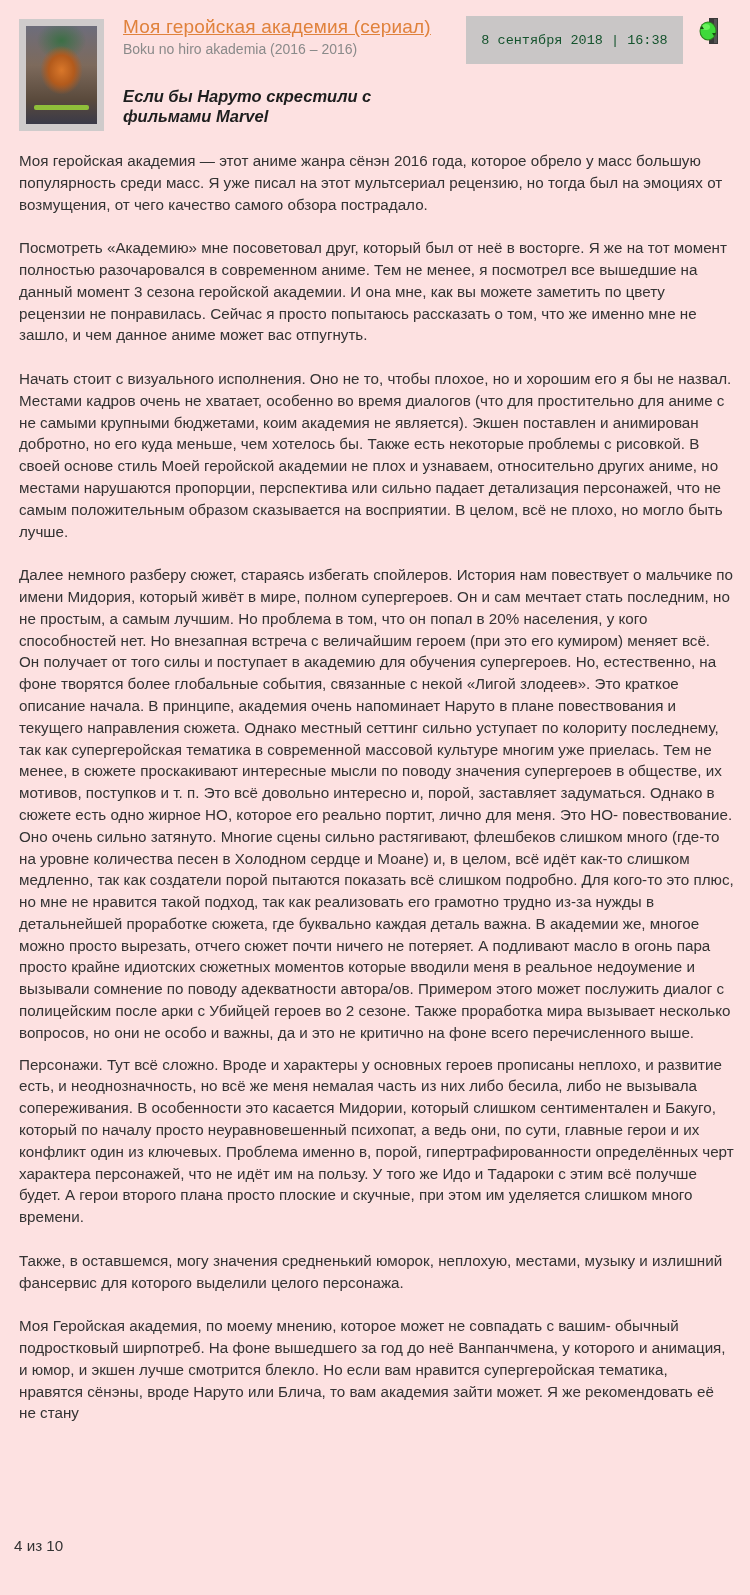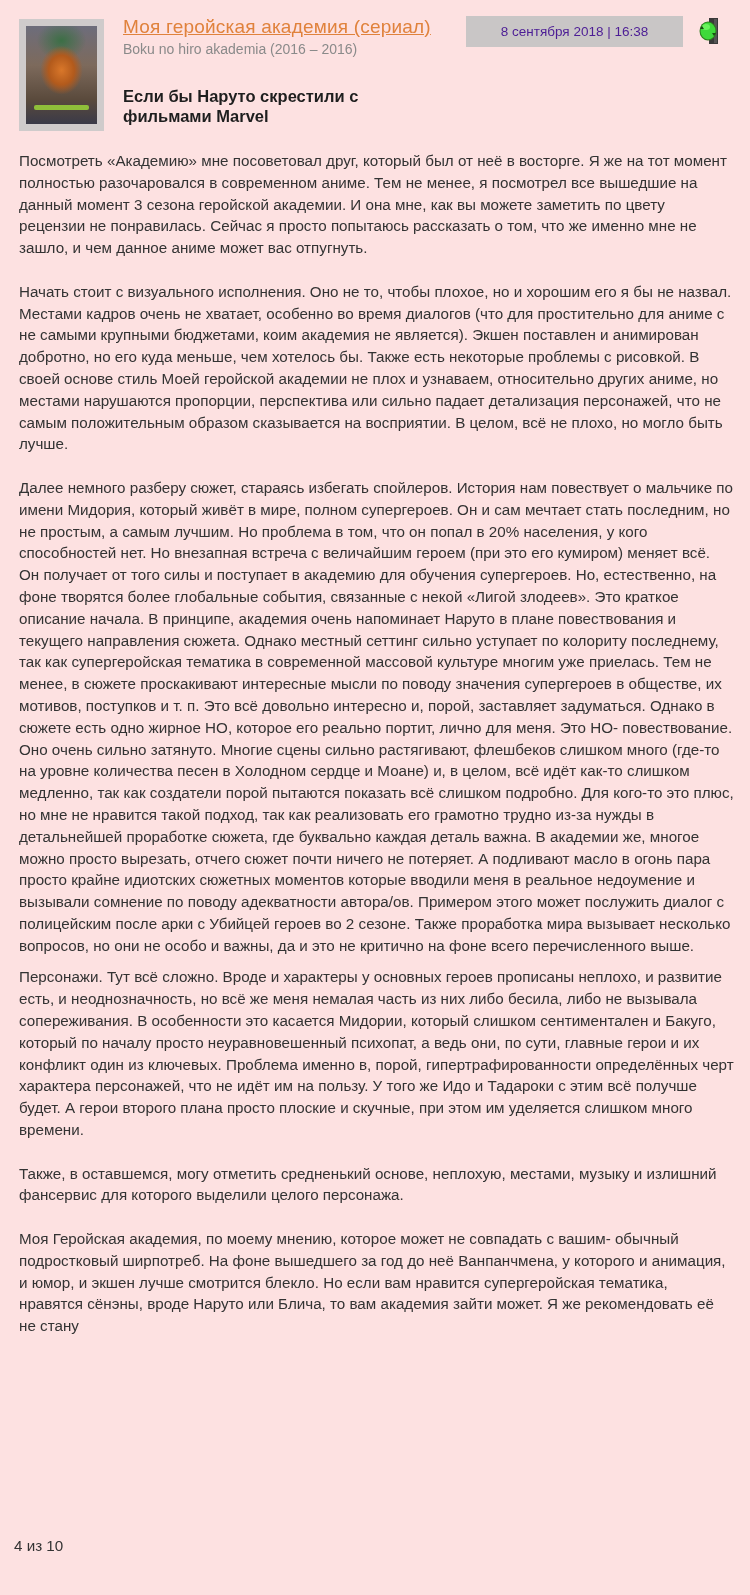--- a/index.html
+++ b/index.html
@@ -33,25 +33,26 @@
     letter-spacing:0.2px;
   }
   .orig-title {
     position:absolute; left:123px; top:41px;
     font-size:14px; color:#8a8a8a;
   }
   .review-title {
     position:absolute; left:123px; top:86px;
     font-size:16.5px; font-weight:bold; color:#1e1e1e; line-height:20px;
     width:300px;
+    font-style:italic;
   }
   .date-box {
-    position:absolute; left:466px; top:16px; width:217px; height:31px;
-    background:#c9c6c6; color:#4c1d95; font-size:13.5px;
-    display:flex; align-items:center; justify-content:center;
+    position:absolute; left:466px; top:16px; width:217px; height:48px;
+    background:#c9c6c6; color:#14532d; font-size:13.5px;
+    display:flex; align-items:center; justify-content:center;font-family:Liberation Mono, monospace;
   }
   .status-icon {
     position:absolute; left:699px; top:18px; width:19px; height:26px;
   }
   .content {
     position:absolute; left:19px; top:150px; width:715px;
     font-size:15.2px; line-height:21.8px; color:#333333;
   }
   .content p { margin:0 0 21.8px 0; }
   .rating { position:absolute; left:14px; top:1537px; font-size:15.2px; color:#333; }
@@ -74,21 +75,22 @@
       <ellipse cx="9" cy="13" rx="8.5" ry="9.5" fill="#2e7d1e"></ellipse>
       <ellipse cx="9" cy="13" rx="7.5" ry="8.5" fill="#3fd93a"></ellipse>
       <ellipse cx="7" cy="9" rx="4" ry="3" fill="#7dff6b" opacity="0.7"></ellipse>
       <path d="M1 11 L3 8 L5 11 Z" fill="#1a4d14"></path>
       <path d="M17 15 L15 18 L13 15 Z" fill="#1a4d14"></path>
     </svg>
   </span>
 </div>
 
 <div class="content">
+  <p>Моя геройская академия — этот аниме жанра сёнэн 2016 года, которое обрело у масс большую популярность среди масс. Я уже писал на этот мультсериал рецензию, но тогда был на эмоциях от возмущения, от чего качество самого обзора пострадало.</p>
   <p>Посмотреть «Академию» мне посоветовал друг, который был от неё в восторге. Я же на тот момент полностью разочаровался в современном аниме. Тем не менее, я посмотрел все вышедшие на данный момент 3 сезона геройской академии. И она мне, как вы можете заметить по цвету рецензии не понравилась. Сейчас я просто попытаюсь рассказать о том, что же именно мне не зашло, и чем данное аниме может вас отпугнуть.</p>
   <p>Начать стоит с визуального исполнения. Оно не то, чтобы плохое, но и хорошим его я бы не назвал. Местами кадров очень не хватает, особенно во время диалогов (что для простительно для аниме с не самыми крупными бюджетами, коим академия не является). Экшен поставлен и анимирован добротно, но его куда меньше, чем хотелось бы. Также есть некоторые проблемы с рисовкой. В своей основе стиль Моей геройской академии не плох и узнаваем, относительно других аниме, но местами нарушаются пропорции, перспектива или сильно падает детализация персонажей, что не самым положительным образом сказывается на восприятии. В целом, всё не плохо, но могло быть лучше.</p>
   <p style="margin-bottom:10px">Далее немного разберу сюжет, стараясь избегать спойлеров. История нам повествует о мальчике по имени Мидория, который живёт в мире, полном супергероев. Он и сам мечтает стать последним, но не простым, а самым лучшим. Но проблема в том, что он попал в 20% населения, у кого способностей нет. Но внезапная встреча с величайшим героем (при это его кумиром) меняет всё. Он получает от того силы и поступает в академию для обучения супергероев. Но, естественно, на фоне творятся более глобальные события, связанные с некой «Лигой злодеев». Это краткое описание начала. В принципе, академия очень напоминает Наруто в плане повествования и текущего направления сюжета. Однако местный сеттинг сильно уступает по колориту последнему, так как супергеройская тематика в современной массовой культуре многим уже приелась. Тем не менее, в сюжете проскакивают интересные мысли по поводу значения супергероев в обществе, их мотивов, поступков и т. п. Это всё довольно интересно и, порой, заставляет задуматься. Однако в сюжете есть одно жирное НО, которое его реально портит, лично для меня. Это НО- повествование. Оно очень сильно затянуто. Многие сцены сильно растягивают, флешбеков слишком много (где-то на уровне количества песен в Холодном сердце и Моане) и, в целом, всё идёт как-то слишком медленно, так как создатели порой пытаются показать всё слишком подробно. Для кого-то это плюс, но мне не нравится такой подход, так как реализовать его грамотно трудно из-за нужды в детальнейшей проработке сюжета, где буквально каждая деталь важна. В академии же, многое можно просто вырезать, отчего сюжет почти ничего не потеряет. А подливают масло в огонь пара просто крайне идиотских сюжетных моментов которые вводили меня в реальное недоумение и вызывали сомнение по поводу адекватности автора/ов. Примером этого может послужить диалог с полицейским после арки с Убийцей героев во 2 сезоне. Также проработка мира вызывает несколько вопросов, но они не особо и важны, да и это не критично на фоне всего перечисленного выше.</p>
   <p>Персонажи. Тут всё сложно. Вроде и характеры у основных героев прописаны неплохо, и развитие есть, и неоднозначность, но всё же меня немалая часть из них либо бесила, либо не вызывала сопереживания. В особенности это касается Мидории, который слишком сентиментален и Бакуго, который по началу просто неуравновешенный психопат, а ведь они, по сути, главные герои и их конфликт один из ключевых. Проблема именно в, порой, гипертрафированности определённых черт характера персонажей, что не идёт им на пользу. У того же Идо и Тадароки с этим всё получше будет. А герои второго плана просто плоские и скучные, при этом им уделяется слишком много времени.</p>
-  <p>Также, в оставшемся, могу отметить средненький основе, неплохую, местами, музыку и излишний фансервис для которого выделили целого персонажа.</p>
+  <p>Также, в оставшемся, могу значения средненький юморок, неплохую, местами, музыку и излишний фансервис для которого выделили целого персонажа.</p>
   <p>Моя Геройская академия, по моему мнению, которое может не совпадать с вашим- обычный подростковый ширпотреб. На фоне вышедшего за год до неё Ванпанчмена, у которого и анимация, и юмор, и экшен лучше смотрится блекло. Но если вам нравится супергеройская тематика, нравятся сёнэны, вроде Наруто или Блича, то вам академия зайти может. Я же рекомендовать её не стану</p>
 </div>
 
 <div class="rating">4 из 10</div>
 
 </body></html>

